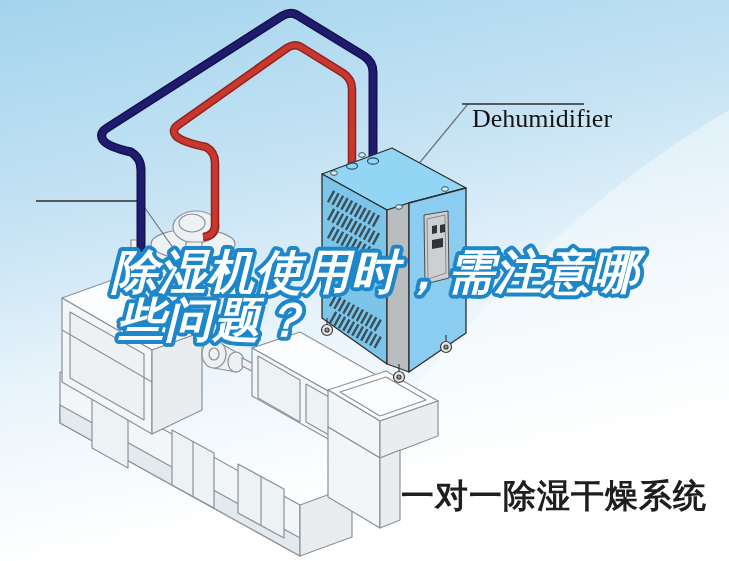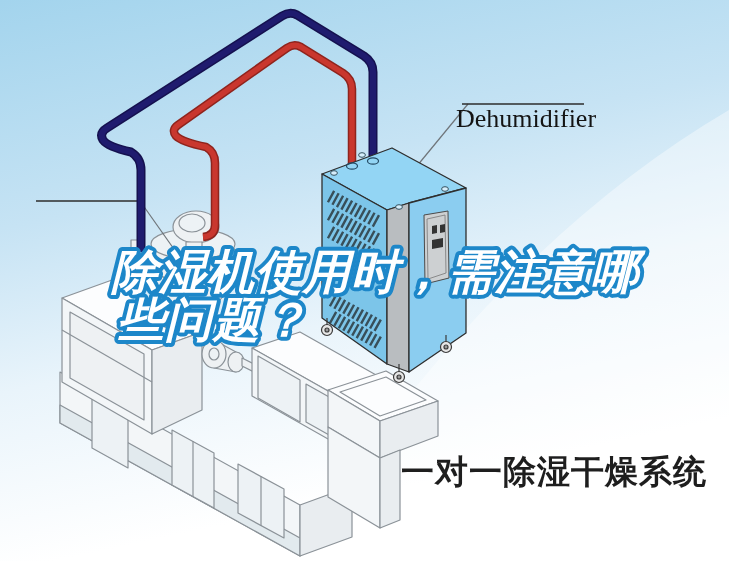--- a/index.html
+++ b/index.html
@@ -166,17 +166,17 @@
         <line x1="446" y1="335" x2="446" y2="342"></line>
         <circle cx="446" cy="347" r="5.5" fill="#e6e6e6"></circle>
           <circle cx="446" cy="347" r="2" fill="#9a9a9a"></circle>
       </g>
     </g>
 
     <text class="headline" x="111" y="288">除湿机使用时，需注意哪</text>
     <text class="headline" x="117" y="336">些问题？</text>
   </svg>
 
-  <div class="lab lab-en" style="left:456px;top:106px;">Dehumidifier</div>
+  <div class="lab lab-en" style="left:472px;top:106px;">Dehumidifier</div>
 
 
-  <div class="lab cap-zh" style="left:401px;top:456px;">一对一除湿干燥系统</div>
+  <div class="lab cap-zh" style="left:401px;top:480px;">一对一除湿干燥系统</div>
 </div>
 
 </body></html>

